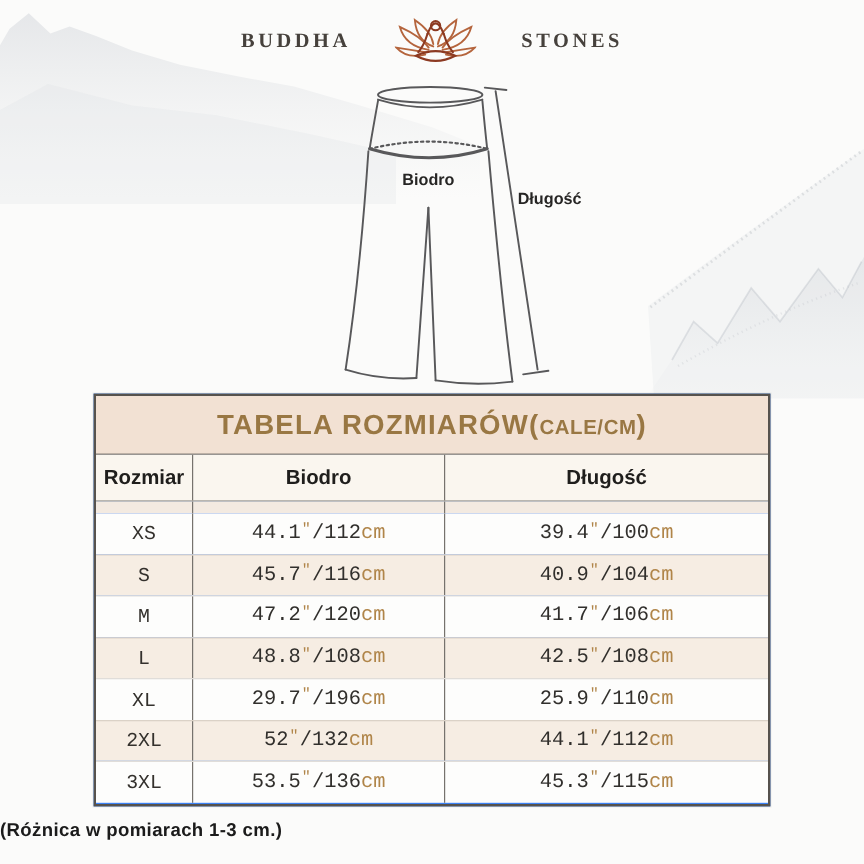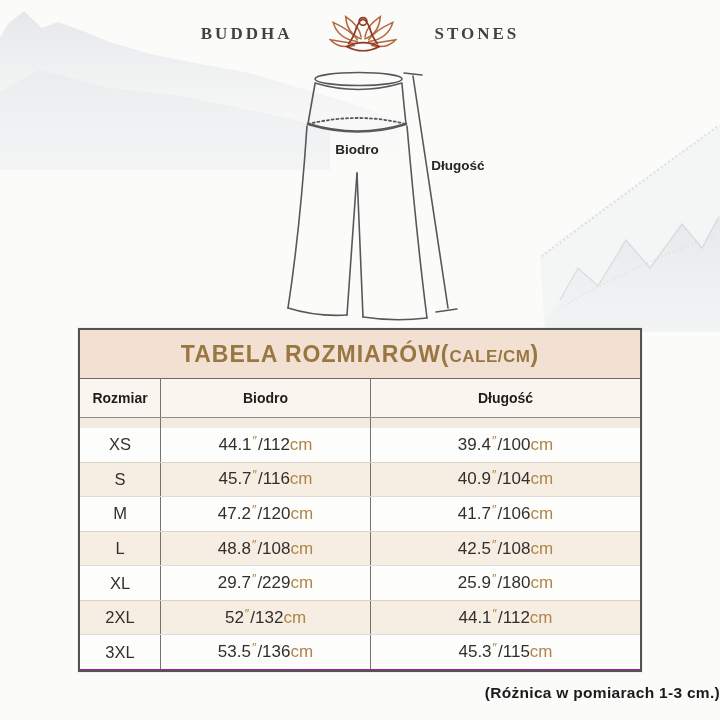--- a/index.html
+++ b/index.html
@@ -19,45 +19,45 @@
   .logo .lotus{margin:0 12px;}
   
   .diagram{position:absolute;left:260px;top:60px;width:240px;height:265px;z-index:1;}
   .diagram svg{position:absolute;left:0;top:0;}
   .diag-label{position:absolute;font-size:13.5px;font-weight:bold;color:#262524;
     white-space:nowrap;line-height:1;}
   .hip-label{left:97px;top:83px;transform:translateX(-50%);}
   .len-label{left:198px;top:106px;transform:translate(-50%,-50%);}
   
   .size-table{position:absolute;left:78px;top:328px;width:564px;height:344px;
-    box-sizing:border-box;border:2px solid #56524d;background:#a21caf;z-index:2;
+    box-sizing:border-box;border:2px solid #56524d;background:#3b82f6;z-index:2;
     box-shadow:0 0 0 1px rgba(120,110,100,0.08);}
   .t-title{height:48px;line-height:48px;text-align:center;background:#f2e1d3;
     border-bottom:1px solid #6e6a64;color:#997743;font-weight:bold;
     letter-spacing:1px;white-space:nowrap;}
   .t-title .big{font-size:23px;}
   .t-title .small{font-size:17px;letter-spacing:0.5px;}
   .t-colheads{display:grid;grid-template-columns:80px 210px 1fr;height:39px;
     background:#faf6ef;border-bottom:1px solid #8f8b86;box-sizing:border-box;}
   .t-colheads .hcell{display:flex;align-items:center;justify-content:center;
-    font-weight:bold;font-size:14px;color:#1f1e1c;}
+    font-weight:bold;font-size:17px;color:#1f1e1c;}
   .t-spacer{display:grid;grid-template-columns:80px 210px 1fr;height:10px;background:#f3eae1;}
   .vline{border-left:1px solid #76726d;}
   .t-body{display:flex;flex-direction:column;height:241px;}
   .t-row{flex:1;display:grid;grid-template-columns:80px 210px 1fr;
-    background:#fdfdfc;box-sizing:border-box;}
+    background:#fdfdfc;box-sizing:border-box;font-family:Liberation Mono, monospace;}
   .t-row + .t-row{border-top:1px solid rgba(150,140,125,0.28);}
   .t-row.alt{background:#f6ede3;}
   .t-cell{display:flex;align-items:center;justify-content:center;
     font-size:17px;color:#312f2c;white-space:nowrap;}
   .t-cell.size{font-size:16.5px;color:#34312d;}
   .gold{color:#b08549;}
   .in-mark{font-size:12.5px;position:relative;top:-4px;margin:0 1px 0 1px;}
   
-  .note{position:absolute;top:684px;left:0;right:0;text-align:right;
+  .note{position:absolute;top:684px;left:0;right:0;text-align:left;
     font-size:15.5px;font-weight:bold;color:#1b1b1b;letter-spacing:0.3px;z-index:2;}
 </style>
 </head>
 <body>
 
 <svg class="watermark" width="720" height="720" viewBox="0 0 720 720">
   <defs>
     <linearGradient id="fadeL" x1="0" y1="0" x2="0" y2="1">
       <stop offset="0" stop-color="#d4d7dc" stop-opacity="0.55"></stop>
       <stop offset="0.55" stop-color="#d9dce0" stop-opacity="0.22"></stop>
@@ -237,28 +237,28 @@
       </div>
 
       <div class="t-row">
         <div class="t-cell size">
           <span>XL</span>
         </div>
         <div class="t-cell vline">
           <span>29.7</span>
           <span class="gold in-mark">″</span>
           <span>/</span>
-          <span>229</span>
+          <span>196</span>
           <span class="gold">cm</span>
         </div>
         <div class="t-cell vline">
           <span>25.9</span>
           <span class="gold in-mark">″</span>
           <span>/</span>
-          <span>180</span>
+          <span>110</span>
           <span class="gold">cm</span>
         </div>
       </div>
 
       <div class="t-row alt">
         <div class="t-cell size">
           <span>2XL</span>
         </div>
         <div class="t-cell vline">
           <span>52</span>

